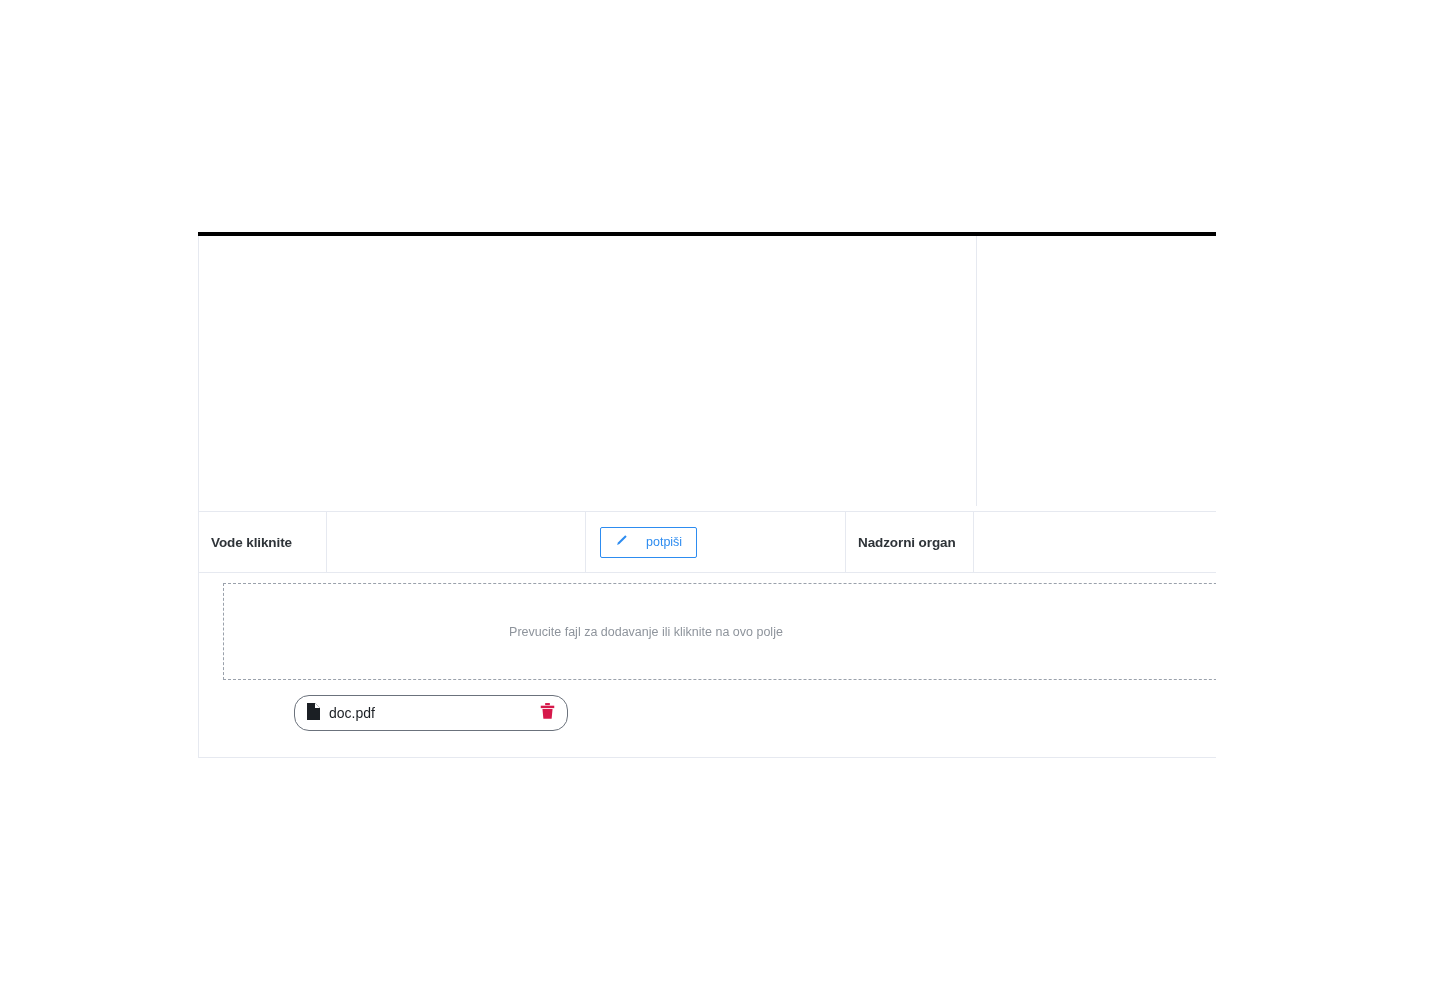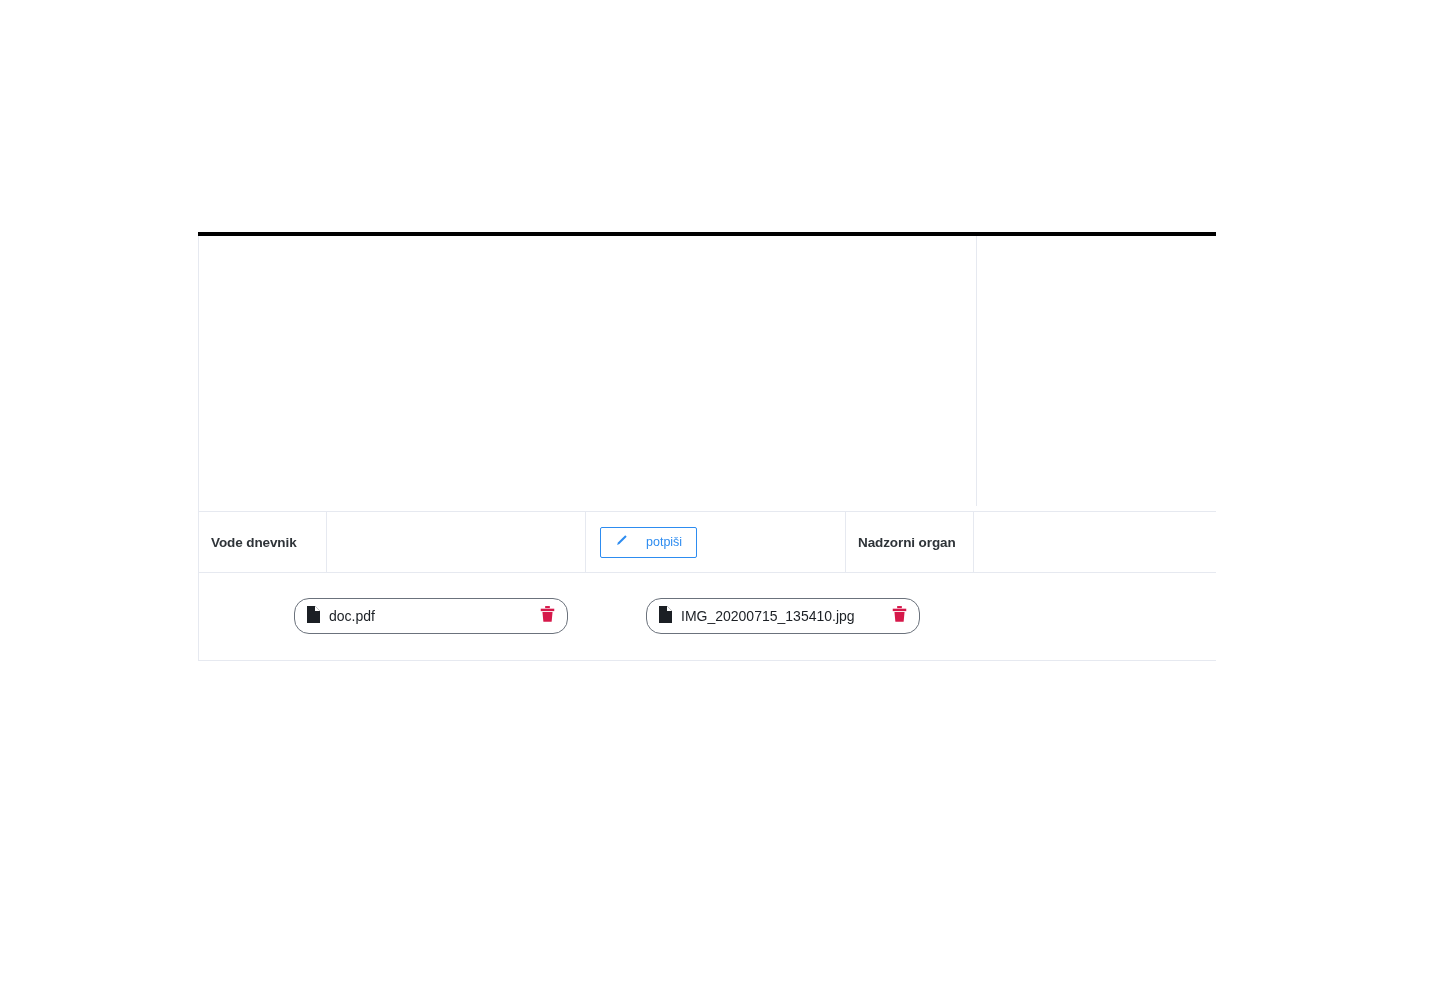--- a/index.html
+++ b/index.html
@@ -180,21 +180,21 @@
     <div class="blank-area">
       <div class="blank-cell-left"></div>
       <div class="blank-cell-right"></div>
     </div>
 
     <div class="row-gap"></div>
 
     <div class="sig-row">
 
       <div class="sig-cell c-vode">
-        <span class="sig-label">Vode dnevnik</span>
+        <span class="sig-label">Vode kliknite</span>
       </div>
 
       <div class="sig-cell c-vode-val">
         <span class="sig-value"></span>
       </div>
 
 
       <div class="sig-cell c-izvodjac-val">
         <button class="sign-btn">
           <span class="pencil-ico">
@@ -211,20 +211,23 @@
       </div>
 
       <div class="sig-cell c-nadzorni-val">
         <span class="sig-value"></span>
       </div>
 
     </div>
 
     <div class="attach-section">
 
+      <div class="dropzone">
+        <span class="dropzone-text">Prevucite fajl za dodavanje ili kliknite na ovo polje</span>
+      </div>
 
       <div class="chip-row">
 
         <div class="file-chip chip-1">
           <span class="chip-left">
             <span class="doc-ico">
               <svg width="14" height="17" viewBox="0 0 14 17" aria-hidden="true">
                 <path d="M1 0h8l5 5v12H1z" fill="#1b1f24"></path>
                 <path d="M9 0l5 5H9z" fill="#ffffff"></path>
               </svg>
@@ -235,38 +238,18 @@
             <span class="trash-ico">
               <svg width="15" height="17" viewBox="0 0 16 18" aria-hidden="true">
                 <rect x="5.5" y="0" width="5" height="2.2" fill="#d6184a"></rect>
                 <rect x="0.8" y="2.8" width="14.4" height="2.6" fill="#d6184a"></rect>
                 <path d="M2.6 6.4h10.8l-1 10.4H3.6z" fill="#d6184a"></path>
               </svg>
             </span>
           </button>
         </div>
 
-        <div class="file-chip chip-2">
-          <span class="chip-left">
-            <span class="doc-ico">
-              <svg width="14" height="17" viewBox="0 0 14 17" aria-hidden="true">
-                <path d="M1 0h8l5 5v12H1z" fill="#1b1f24"></path>
-                <path d="M9 0l5 5H9z" fill="#ffffff"></path>
-              </svg>
-            </span>
-            <span class="chip-name">IMG_20200715_135410.jpg</span>
-          </span>
-          <button class="trash-btn">
-            <span class="trash-ico">
-              <svg width="15" height="17" viewBox="0 0 16 18" aria-hidden="true">
-                <rect x="5.5" y="0" width="5" height="2.2" fill="#d6184a"></rect>
-                <rect x="0.8" y="2.8" width="14.4" height="2.6" fill="#d6184a"></rect>
-                <path d="M2.6 6.4h10.8l-1 10.4H3.6z" fill="#d6184a"></path>
-              </svg>
-            </span>
-          </button>
-        </div>
 
       </div>
     </div>
 
   </div>
 </div>
 
 </body></html>

